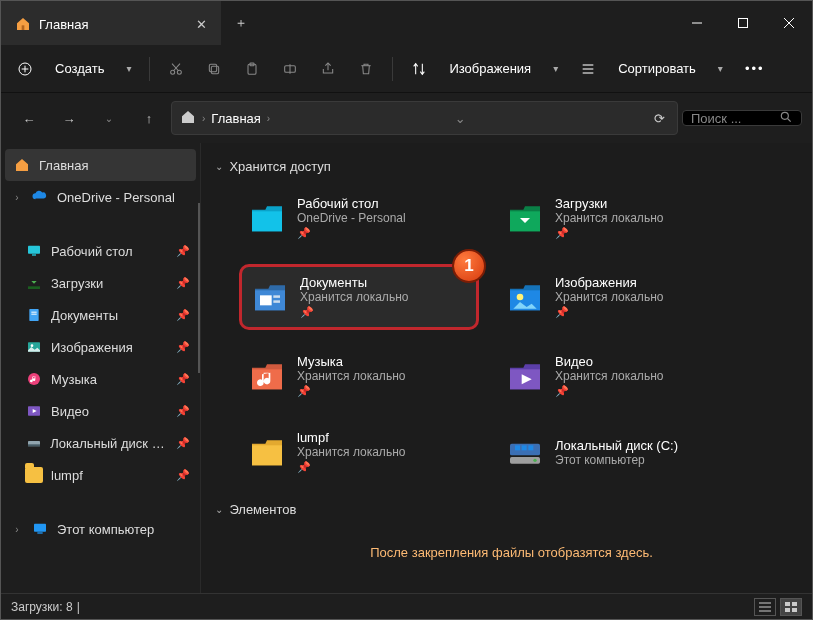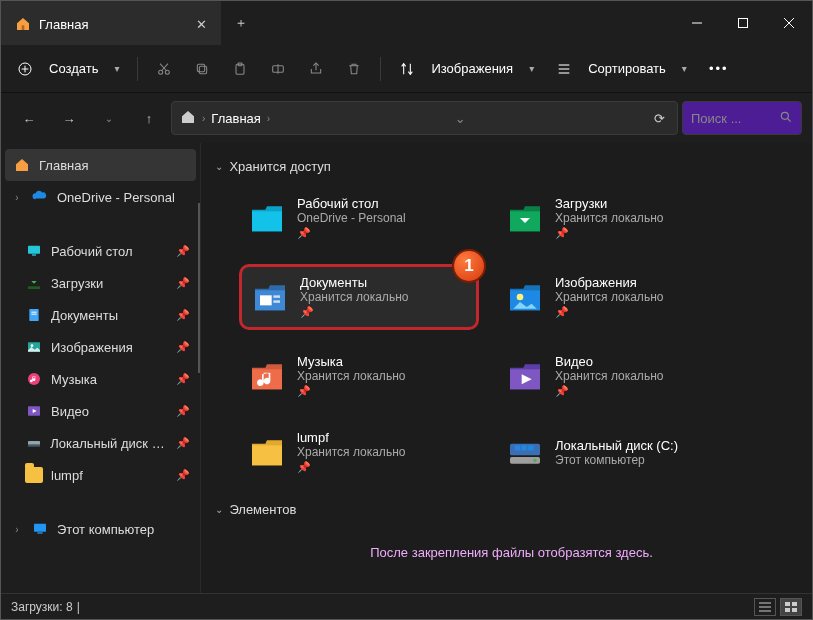--- a/index.html
+++ b/index.html
@@ -6,32 +6,32 @@
   body { background: #1a1a1a; width: 813px; height: 620px; overflow: hidden; color: #fff; font-size: 13px; border:1px solid #555; }
   .titlebar { display:flex; align-items:stretch; height:44px; background:#1e1e1e; }
   .tab { display:flex; align-items:center; gap:8px; padding:0 14px; background:#2c2c2c; position:relative; width:220px; border-top:2px solid transparent;}
   .tab .home-icon { width:16px; height:16px; }
   .tab-title { font-size:13px; flex:1;}
   .tab .close-x { font-size:13px; color:#ccc;}
   .addtab{ width:40px; display:flex; align-items:center; justify-content:center; color:#ccc;}
   .wincontrols{ margin-left:auto; display:flex;}
   .wincontrols div{ width:46px; display:flex; align-items:center; justify-content:center;}
   .toolbar{ display:flex; align-items:center; height:48px; padding:0 6px; gap:2px; background:#1e1e1e; border-bottom:1px solid #111;}
-  .tbtn{ display:flex; align-items:center; gap:16px; padding:6px 10px; border-radius:4px; color:#888;}
+  .tbtn{ display:flex; align-items:center; gap:22px; padding:6px 10px; border-radius:4px; color:#888;}
   .tbtn.primary{ color:#fff;}
   .tbtn svg{ width:16px; height:16px;}
   .sep{ width:1px; height:24px; background:#3a3a3a; margin:0 6px;}
   .navrow{ display:flex; align-items:center; height:50px; padding:6px 10px; gap:4px; background:#1e1e1e;}
   .navbtn{ width:36px; height:32px; display:flex; align-items:center; justify-content:center; color:#ccc;}
   .addr{ flex:1; display:flex; align-items:center; background:#2b2b2b; border:1px solid #3a3a3a; height:34px; border-radius:4px; padding:0 8px; gap:6px;}
   .crumb{ color:#fff;}
   .chev{ color:#888; font-size:10px;}
   .refreshbtn{ margin-left:auto; color:#ccc; padding:0 4px;}
   .dropbtn{ color:#888; padding:0 2px;}
-  .search{ width:120px; display:flex; align-items:center; background:#4c1d95; border:1px solid #3a3a3a; height:34px; border-radius:4px; padding:0 8px; gap:6px; color:#888;}
+  .search{ width:120px; display:flex; align-items:center; background:#000000; border:1px solid #3a3a3a; height:16px; border-radius:4px; padding:0 8px; gap:6px; color:#888;}
   .body{ display:flex; height:calc(100% - 44px - 48px - 50px - 26px);}
   .side{ width:200px; background:#1e1e1e; border-right:1px solid #2a2a2a; overflow:hidden; position:relative; padding-top:6px;}
   .scrollbar{ position:absolute; right:0; top:60px; width:2px; height:170px; background:#555;}
   .sitem{ display:flex; align-items:center; gap:8px; padding:7px 10px 7px 24px; color:#ddd; position:relative;}
   .sitem.l0{ padding-left:10px;}
   .sitem .exp{ width:12px; color:#888; font-size:10px; display:inline-flex; justify-content:center;}
   .sitem.active{ background:#353535; border-radius:4px; margin:0 4px; padding-left:8px;}
   .sitem .pin{ margin-left:auto; color:#777; font-size:11px;}
   .sitem .ico{ width:18px; height:18px; display:flex; align-items:center; justify-content:center;}
   .sgap{ height:22px;}
@@ -40,21 +40,21 @@
   .section-h .chev2{ font-size:10px; color:#aaa;}
   .grid{ display:flex; flex-wrap:wrap; gap:16px 18px; padding:6px 4px 12px 28px;}
   .item{ display:flex; align-items:center; gap:10px; width:240px; padding:8px; border-radius:6px; position:relative;}
   .item .bigico{ width:40px; height:40px; display:flex; align-items:center; justify-content:center; border-radius:4px;}
   .item .lines{ display:flex; flex-direction:column; gap:0px;}
   .item .t1{ font-size:13px; color:#fff;}
   .item .t2{ font-size:12px; color:#aaa;}
   .item .pinrow{ font-size:11px; color:#888; margin-top:2px;}
   .item.highlight{ background:#2b2b2b; border:3px solid #c1272d; border-radius:10px;}
   .marker{ position:absolute; right:-10px; top:-18px; width:34px; height:34px; border-radius:50%; background:radial-gradient(circle at 35% 30%, #ff7a3d, #d63a0e); border:2px solid #7a1d06; display:flex; align-items:center; justify-content:center; color:#fff; font-weight:bold; font-size:17px;}
-  .favtext{ text-align:center; color:#f0abfc; padding:20px 0;}
+  .favtext{ text-align:center; color:#fdba74; padding:20px 0;}
   .status{ height:26px; background:#1e1e1e; border-top:1px solid #333; display:flex; align-items:center; padding:0 10px; color:#ccc; font-size:12px;}
   .status .right{ margin-left:auto; display:flex; gap:4px;}
   .viewbtn{ width:22px; height:18px; border:1px solid #555; display:flex; align-items:center; justify-content:center;}
   
   .ic-folder{ width:20px; height:16px; background:#f6c042; border-radius:2px; position:relative;}
   .ic-folder::before{ content:""; position:absolute; top:-4px; left:0; width:9px; height:5px; background:#f6c042; border-radius:2px 2px 0 0;}
 </style>
 </head>
 <body>
 

